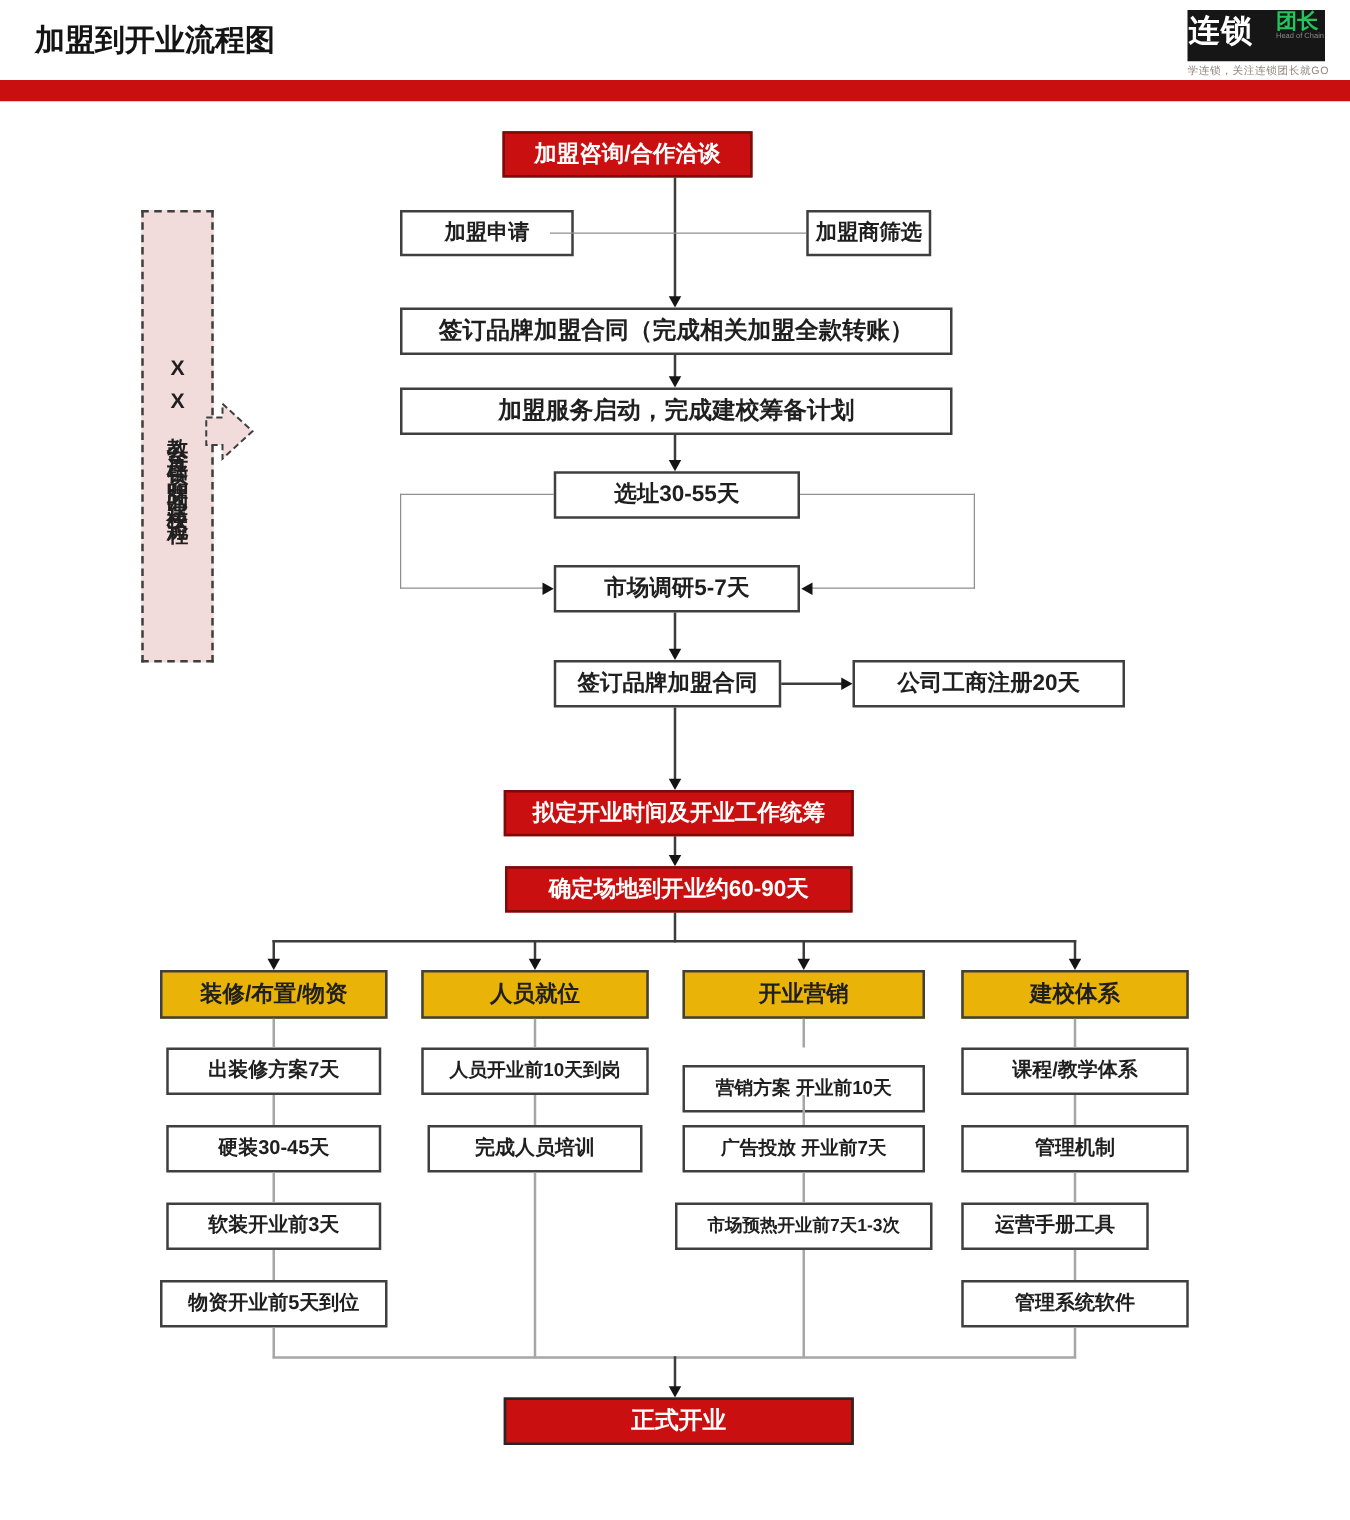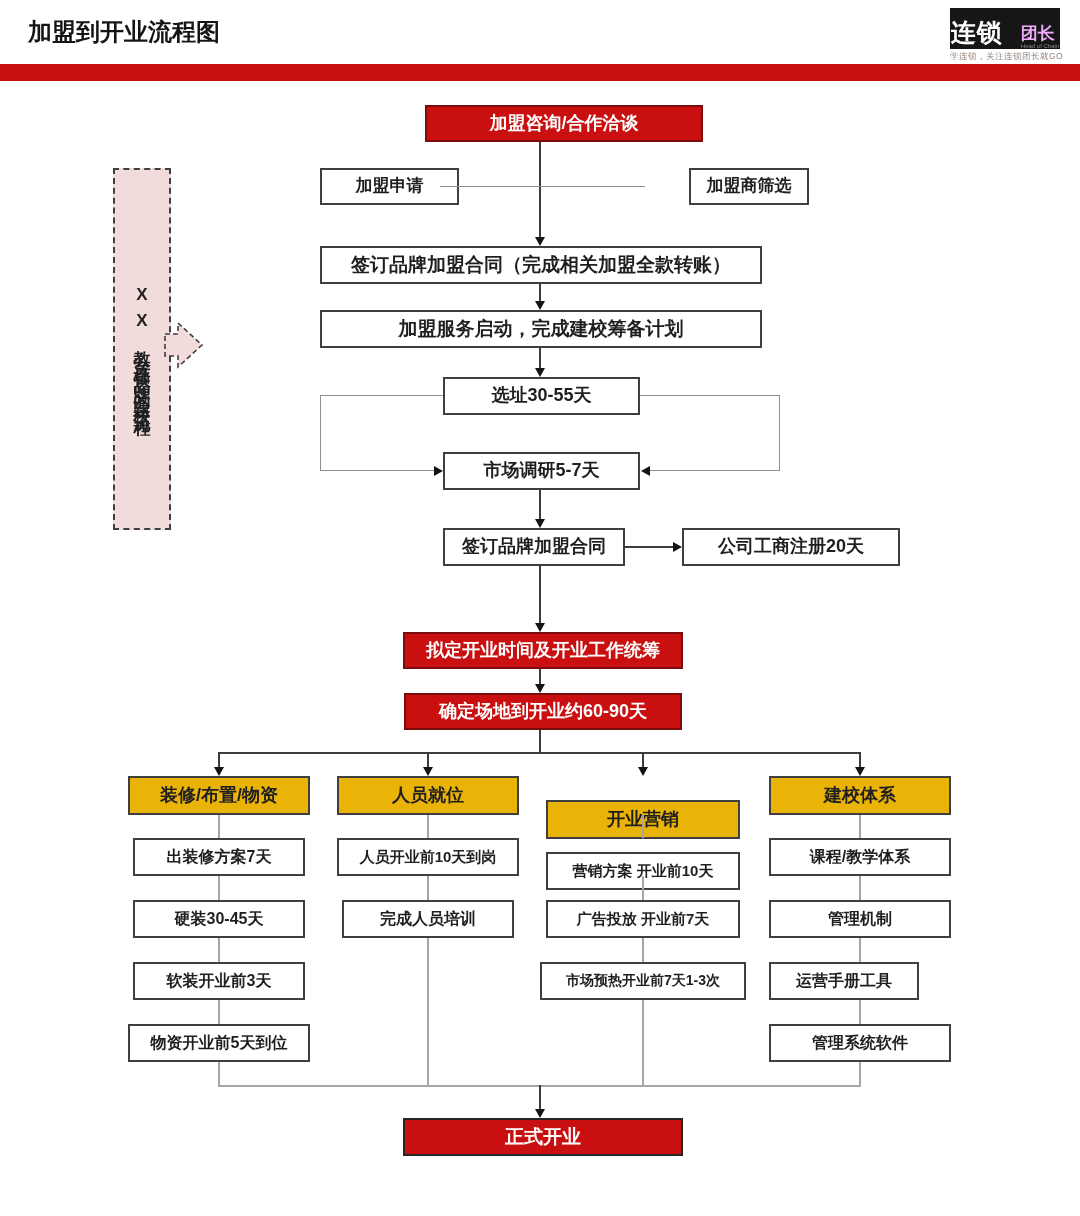--- a/index.html
+++ b/index.html
@@ -23,24 +23,24 @@
   .arr-d{position:absolute;width:0;height:0;border-left:5px solid transparent;
          border-right:5px solid transparent;border-top:9px solid #141414;}
   .arr-r{position:absolute;width:0;height:0;border-top:5px solid transparent;
          border-bottom:5px solid transparent;border-left:9px solid #141414;}
   .arr-l{position:absolute;width:0;height:0;border-top:5px solid transparent;
          border-bottom:5px solid transparent;border-right:9px solid #141414;}
   
   .title{position:absolute;left:28px;top:16px;font-size:24px;font-weight:700;color:#141414;}
   .topbar{position:absolute;left:0;top:64px;width:1080px;height:17px;background:#c90f0f;}
   .logo{position:absolute;left:950px;top:8px;width:110px;height:41px;background:#161616;
-        display:flex;align-items:flex-end;justify-content:center;gap:18px;}
+        display:flex;align-items:flex-start;justify-content:center;gap:18px;}
   .logo .big{color:#fff;font-size:25px;font-weight:700;letter-spacing:1px;}
   .logo .rcol{display:flex;flex-direction:column;align-items:flex-start;line-height:1;}
-  .logo .small{color:#f0abfc;font-size:17px;font-weight:700;}
+  .logo .small{color:#22c55e;font-size:17px;font-weight:700;}
   .logo .tiny{color:#8a8a8a;font-size:6px;margin-top:1px;}
   .tagline{position:absolute;left:950px;top:51px;width:110px;text-align:center;
            font-size:8.5px;color:#93857d;letter-spacing:0.5px;white-space:nowrap;}
   
   .note{position:absolute;left:113px;top:168px;width:54px;height:358px;background:#f2dcdb;
         border:2px dashed #3f3f3f;display:flex;align-items:center;justify-content:center;}
   .note span{writing-mode:vertical-rl;text-orientation:upright;font-size:17px;
              letter-spacing:7px;color:#1f1f1f;font-weight:600;}
 </style>
 </head>
@@ -59,43 +59,43 @@
   <div class="tagline">学连锁，关注连锁团长就GO</div>
   <div class="topbar"></div>
 
   <div class="note">
     <span>XX教育连锁品牌的建校流程</span>
   </div>
   <svg class="abs" style="left:163px;top:320px;" width="42" height="50" viewBox="0 0 42 50">
     <polygon points="2,14 15,14 15,3 39,25 15,47 15,36 2,36" fill="#f2dcdb" stroke="#3f3f3f" stroke-width="1.6" stroke-dasharray="5 3"></polygon>
   </svg>
 
-  <div class="box red" style="left:425px;top:105px;width:278px;height:37px;font-size:18px;">加盟咨询/合作洽谈</div>
+  <div class="box red" style="left:402px;top:105px;width:200px;height:37px;font-size:18px;">加盟咨询/合作洽谈</div>
 
   <div class="box" style="left:320px;top:168px;width:139px;height:37px;">加盟申请</div>
-  <div class="box" style="left:645px;top:168px;width:120px;height:37px;margin-left:44px;">加盟商筛选</div>
+  <div class="box" style="left:645px;top:168px;width:100px;height:37px;">加盟商筛选</div>
 
   <div class="box" style="left:320px;top:246px;width:442px;height:38px;font-size:19px;">签订品牌加盟合同（完成相关加盟全款转账）</div>
 
   <div class="box" style="left:320px;top:310px;width:442px;height:38px;font-size:19px;">加盟服务启动，完成建校筹备计划</div>
 
   <div class="box" style="left:443px;top:377px;width:197px;height:38px;font-size:18px;">选址30-55天</div>
 
   <div class="box" style="left:443px;top:452px;width:197px;height:38px;font-size:18px;">市场调研5-7天</div>
 
   <div class="box" style="left:443px;top:528px;width:182px;height:38px;font-size:18px;">签订品牌加盟合同</div>
   <div class="box" style="left:682px;top:528px;width:218px;height:38px;font-size:18px;">公司工商注册20天</div>
 
   <div class="box red" style="left:403px;top:632px;width:280px;height:37px;font-size:18px;">拟定开业时间及开业工作统筹</div>
 
   <div class="box red" style="left:404px;top:693px;width:278px;height:37px;font-size:18px;">确定场地到开业约60-90天</div>
 
   <div class="box blue" style="left:128px;top:776px;width:182px;height:39px;font-size:18px;">装修/布置/物资</div>
   <div class="box blue" style="left:337px;top:776px;width:182px;height:39px;font-size:18px;">人员就位</div>
-  <div class="box blue" style="left:546px;top:776px;width:194px;height:39px;font-size:18px;margin-top:24px;">开业营销</div>
+  <div class="box blue" style="left:546px;top:776px;width:194px;height:39px;font-size:18px;">开业营销</div>
   <div class="box blue" style="left:769px;top:776px;width:182px;height:39px;font-size:18px;">建校体系</div>
 
   <div class="box" style="left:133px;top:838px;width:172px;height:38px;font-size:16px;">出装修方案7天</div>
   <div class="box" style="left:133px;top:900px;width:172px;height:38px;font-size:16px;">硬装30-45天</div>
   <div class="box" style="left:133px;top:962px;width:172px;height:38px;font-size:16px;">软装开业前3天</div>
   <div class="box" style="left:128px;top:1024px;width:182px;height:38px;font-size:16px;">物资开业前5天到位</div>
 
   <div class="box" style="left:337px;top:838px;width:182px;height:38px;font-size:15px;">人员开业前10天到岗</div>
   <div class="box" style="left:342px;top:900px;width:172px;height:38px;font-size:16px;">完成人员培训</div>
 

